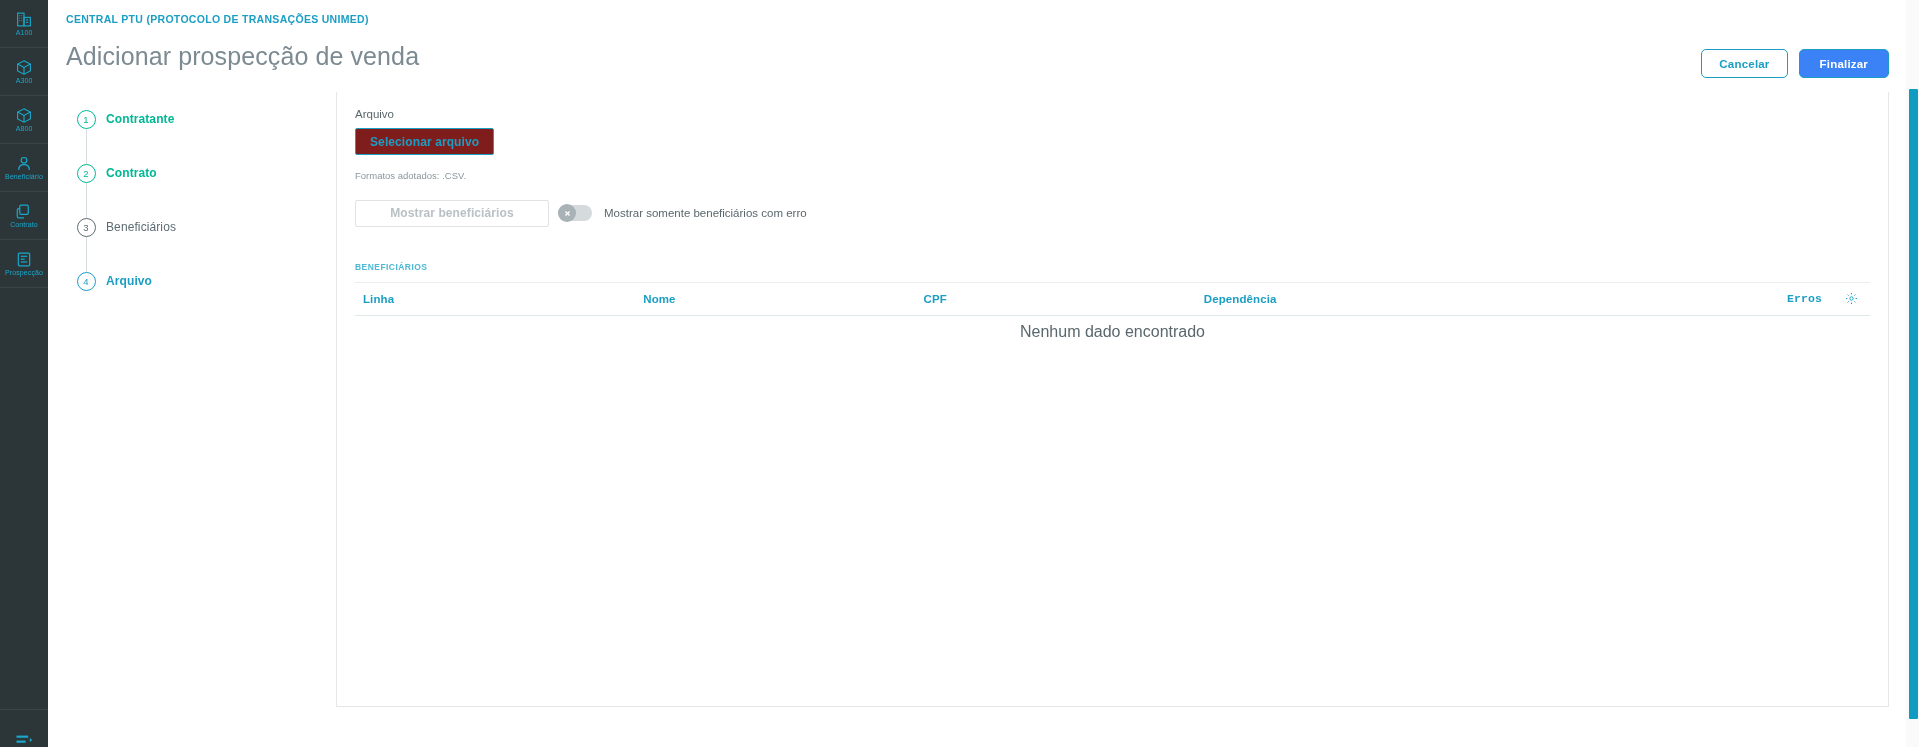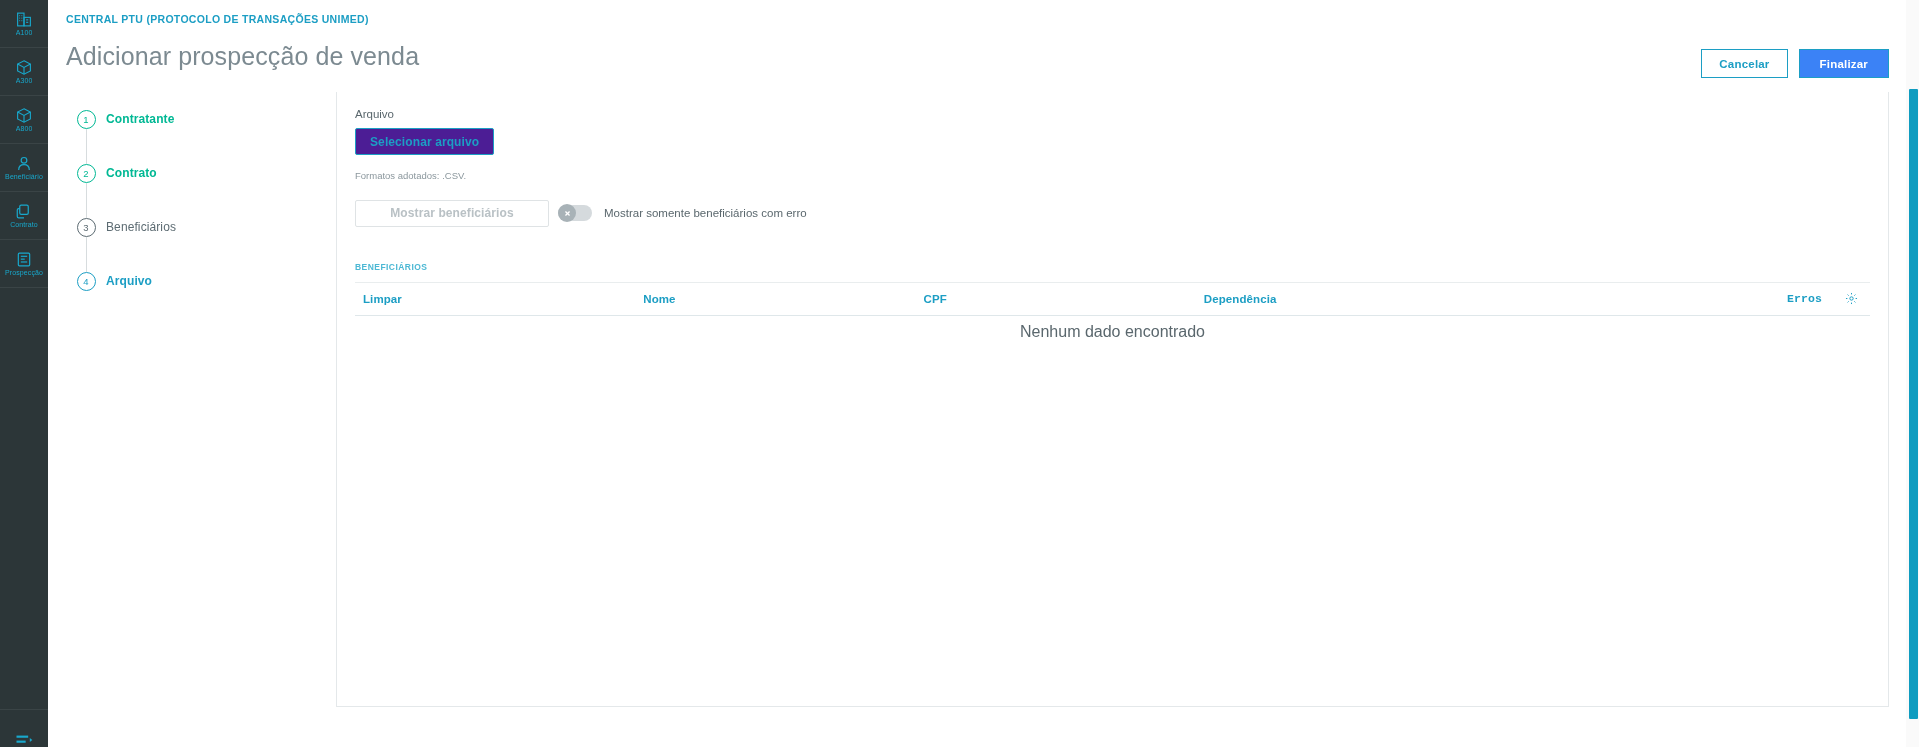--- a/index.html
+++ b/index.html
@@ -111,21 +111,21 @@
     right: 30px;
     top: 49px;
     display: flex;
     gap: 11px;
   }
   .btn {
     font-family: "Liberation Sans", sans-serif;
     font-size: 11.5px;
     font-weight: bold;
     letter-spacing: 0.2px;
-    border-radius: 0;
+    border-radius: 5px;
     height: 29px;
     padding: 0 17px;
     cursor: pointer;
     display: inline-flex;
     align-items: center;
     justify-content: center;
   }
   .btn-outline {
     background: #ffffff;
     border: 1px solid #1c9ec4;
@@ -232,21 +232,21 @@
     margin-bottom: 6px;
   }
   .file-btn {
     display: inline-flex;
     align-items: center;
     justify-content: center;
     height: 27px;
     padding: 12px 14px;
     border: 1px solid #1c9ec4;
     border-radius: 2px;
-    background: #4c1d95;
+    background: #7f1d1d;
     color: #1c9ec4;
     font-size: 12px;
     font-weight: bold;
     letter-spacing: 0.1px;
     cursor: pointer;
     font-family: "Liberation Sans", sans-serif;
   }
   .hint {
     margin-top: 15px;
     font-size: 9.5px;
@@ -556,21 +556,21 @@
             <colgroup>
               <col style="width:18.5%">
               <col style="width:18.5%">
               <col style="width:18.5%">
               <col style="width:20.5%">
               <col style="width:21.5%">
               <col style="width:2.5%">
             </colgroup>
             <thead>
               <tr>
-                <th>Limpar</th>
+                <th>Linha</th>
                 <th>Nome</th>
                 <th>CPF</th>
                 <th>Dependência</th>
                 <th class="col-erros">Erros</th>
                 <th class="col-gear">
                   <span class="gear-btn">
                     <svg viewBox="0 0 24 24" fill="none" stroke="currentColor" stroke-width="1.8">
                       <circle cx="12" cy="12" r="3.1"></circle>
                       <path d="M12 1.8 v2.6 M12 19.6 v2.6 M1.8 12 h2.6 M19.6 12 h2.6 M4.8 4.8 l1.9 1.9 M17.3 17.3 l1.9 1.9 M19.2 4.8 l-1.9 1.9 M6.7 17.3 l-1.9 1.9"></path>
                     </svg>

